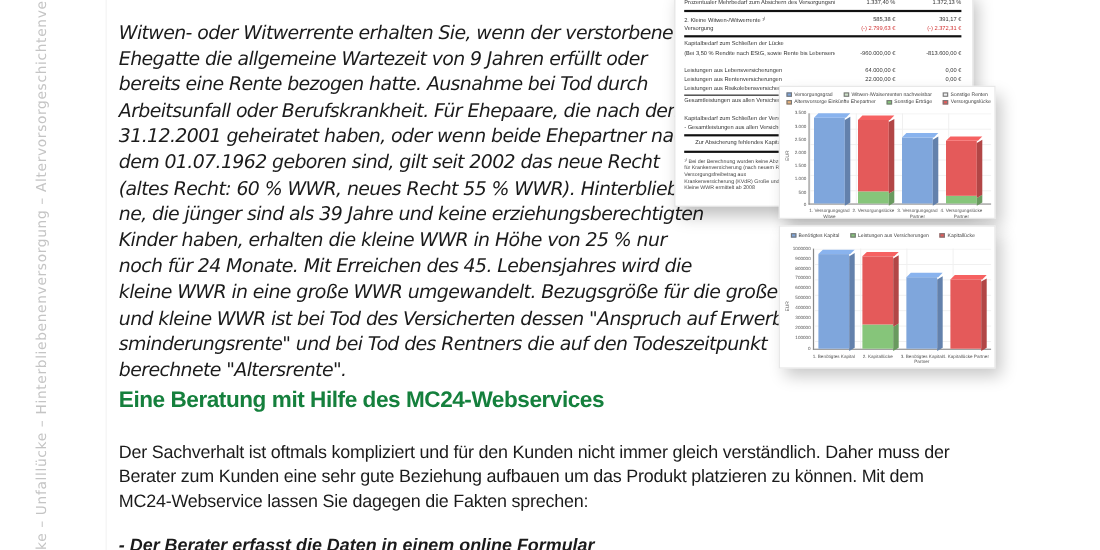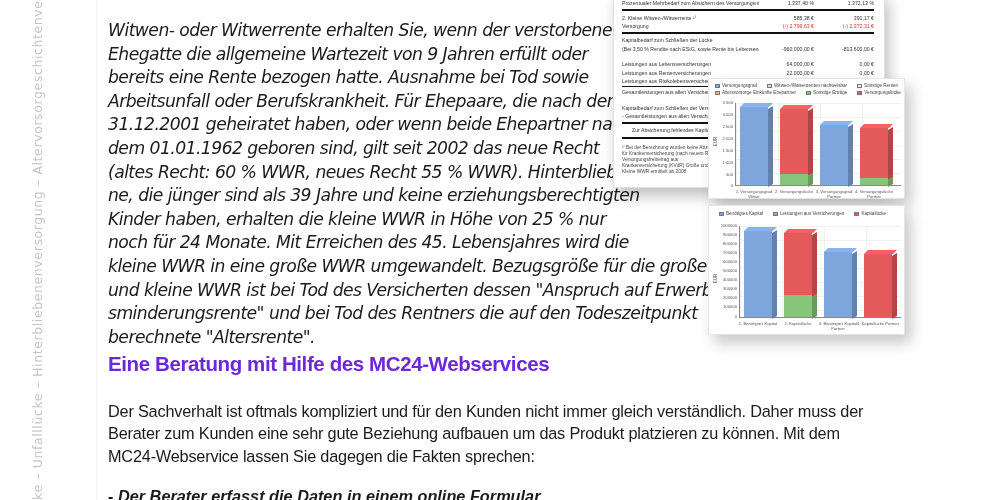--- a/index.html
+++ b/index.html
@@ -18,21 +18,21 @@
 
   .intro {
     position: absolute; left: 108px; top: 19px; width: 590px;
     font-style: italic; font-size: 17.2px; line-height: 23.6px; color: #1b1b1b;
     font-family: "DejaVu Sans", sans-serif; letter-spacing: -0.55px;
   }
   .intro span { display: block; white-space: nowrap; }
 
   .heading {
     position: absolute; left: 108px; top: 352px;
-    font-size: 20.5px; font-weight: bold; color: #6d28d9; letter-spacing: -0.4px;
+    font-size: 20.5px; font-weight: bold; color: #15803d; letter-spacing: -0.4px;
     font-family: "Liberation Sans", sans-serif;
   }
   .body-text {
     position: absolute; left: 108px; top: 400px; width: 830px;
     font-size: 16.3px; line-height: 22.4px; color: #1b1b1b;
     font-family: "Liberation Sans", sans-serif; letter-spacing: -0.2px;
   }
   .body-text span { display: block; white-space: nowrap; }
   .bullet {
     position: absolute; left: 108px; top: 487px;
@@ -87,24 +87,24 @@
 </style>
 </head>
 <body>
 
 <div class="watermark-line"></div>
 <div class="watermark">ke – Unfalllücke – Hinterbliebenenversorgung – Altervorsorgeschichtenvergleich – bAV-Ver</div>
 
 <div class="intro">
   <span>Witwen- oder Witwerrente erhalten Sie, wenn der verstorbene</span>
   <span>Ehegatte die allgemeine Wartezeit von 9 Jahren erfüllt oder</span>
-  <span>bereits eine Rente bezogen hatte. Ausnahme bei Tod sowie</span>
+  <span>bereits eine Rente bezogen hatte. Ausnahme bei Tod durch</span>
   <span>Arbeitsunfall oder Berufskrankheit. Für Ehepaare, die nach dem</span>
   <span>31.12.2001 geheiratet haben, oder wenn beide Ehepartner nach</span>
-  <span>dem 01.01.1962 geboren sind, gilt seit 2002 das neue Recht</span>
+  <span>dem 01.07.1962 geboren sind, gilt seit 2002 das neue Recht</span>
   <span>(altes Recht: 60 % WWR, neues Recht 55 % WWR). Hinterbliebe-</span>
   <span>ne, die jünger sind als 39 Jahre und keine erziehungsberechtigten</span>
   <span>Kinder haben, erhalten die kleine WWR in Höhe von 25 % nur</span>
   <span>noch für 24 Monate. Mit Erreichen des 45. Lebensjahres wird die</span>
   <span>kleine WWR in eine große WWR umgewandelt. Bezugsgröße für die große</span>
   <span>und kleine WWR ist bei Tod des Versicherten dessen "Anspruch auf Erwerb-</span>
   <span>sminderungsrente" und bei Tod des Rentners die auf den Todeszeitpunkt</span>
   <span>berechnete "Altersrente".</span>
 </div>
 

